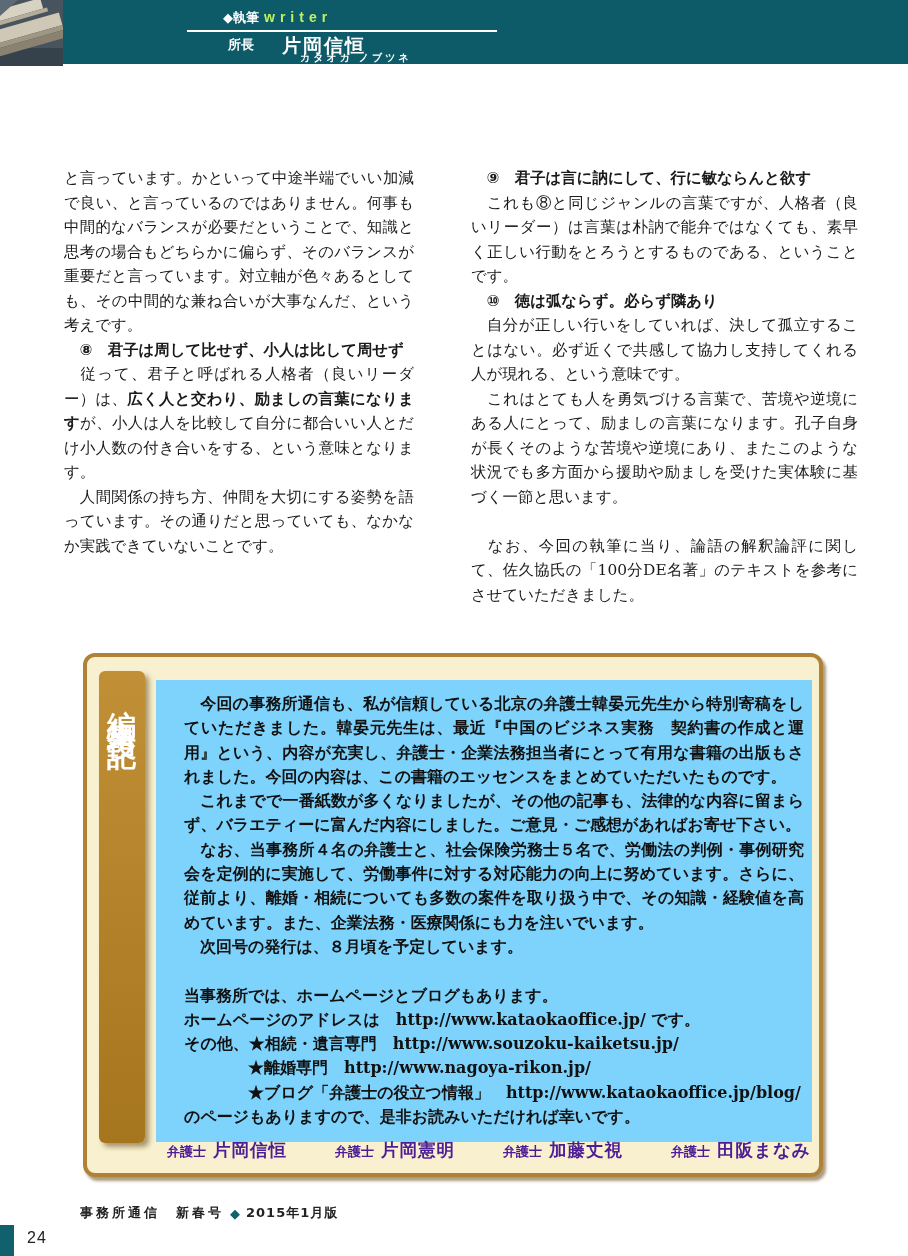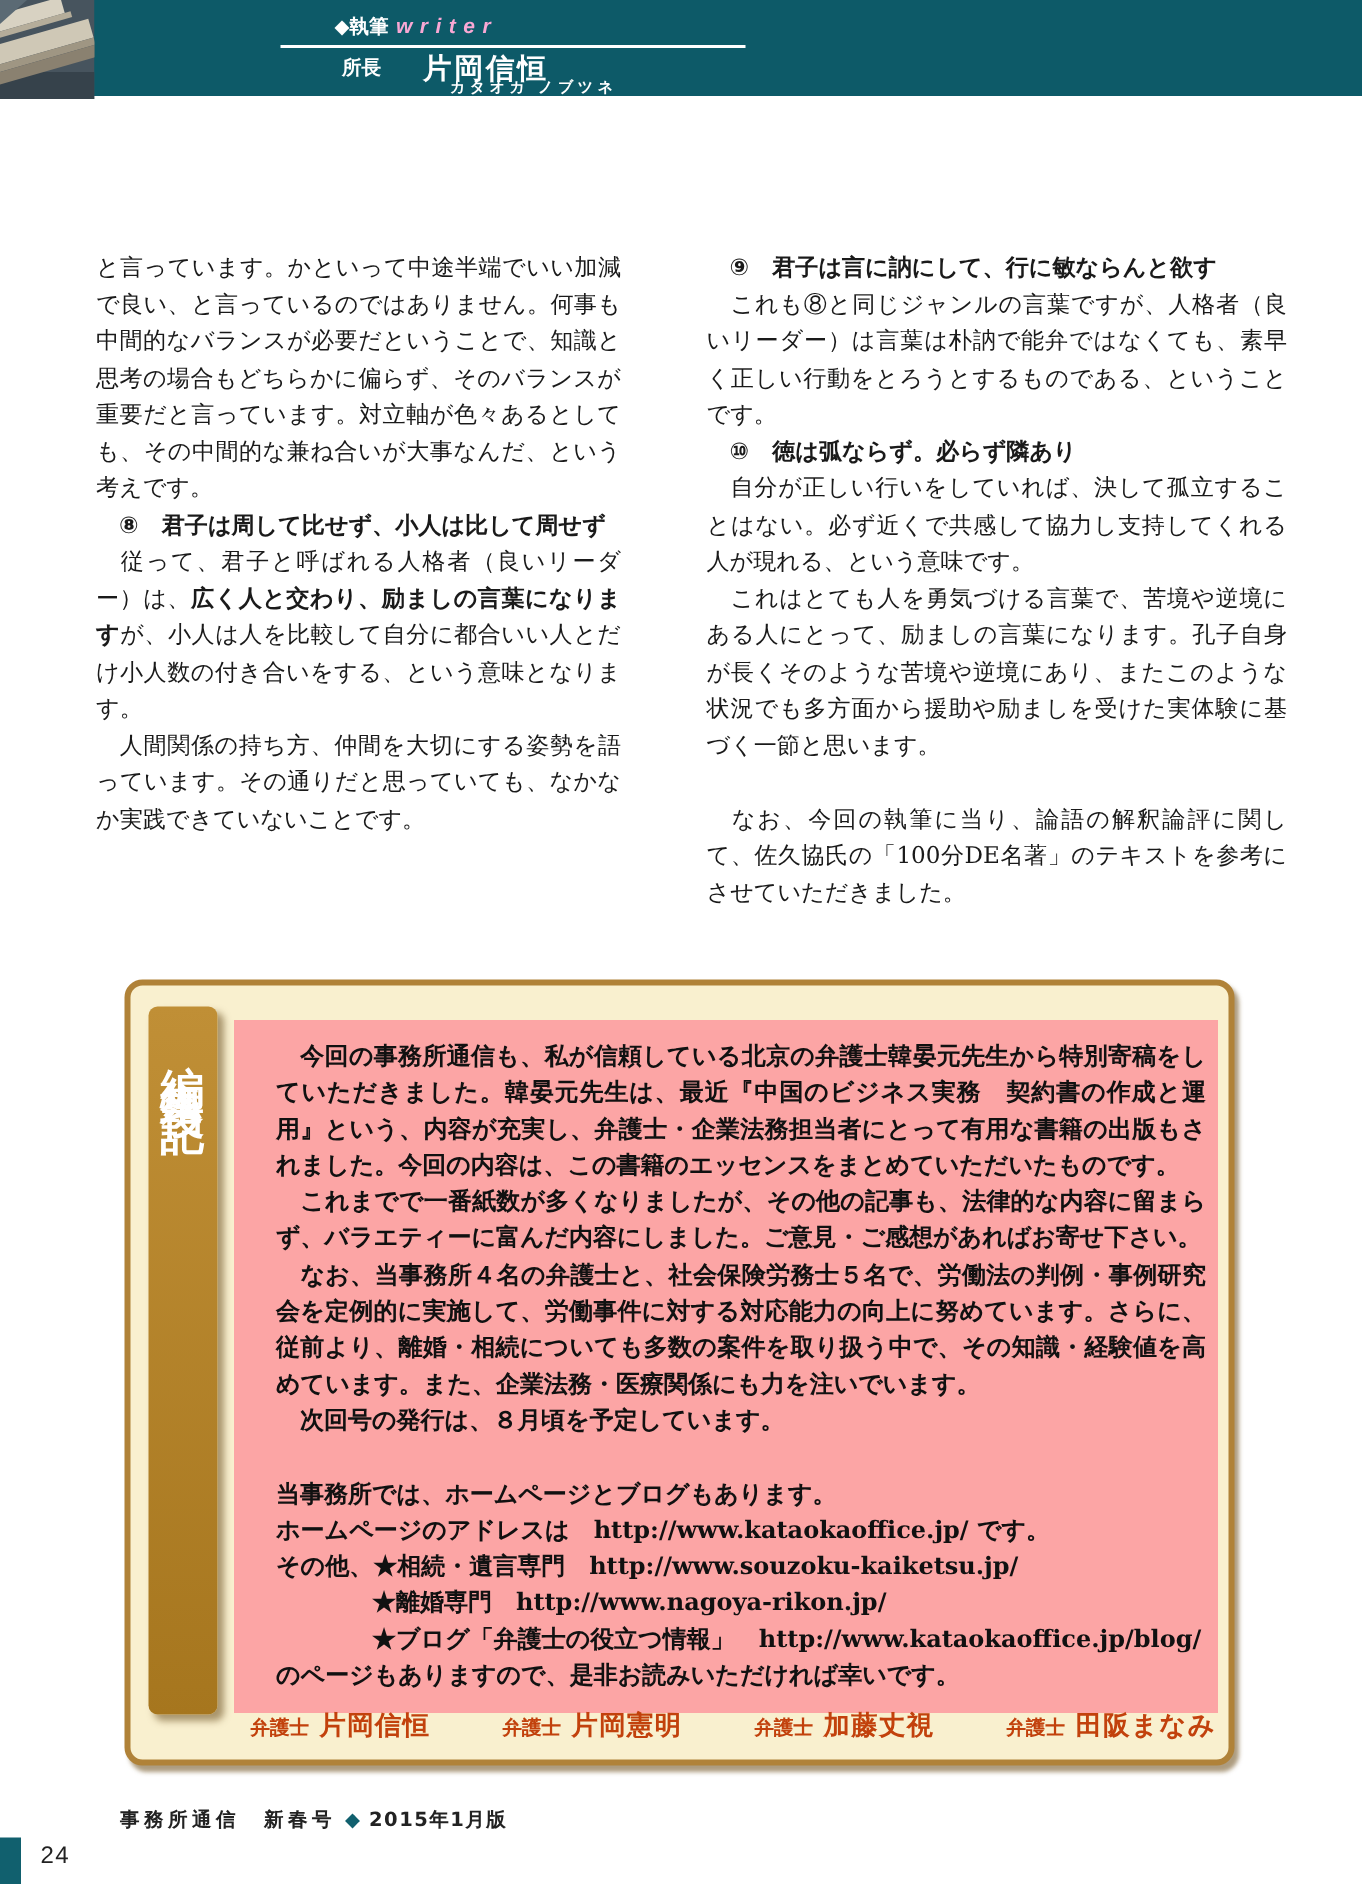--- a/index.html
+++ b/index.html
@@ -4,21 +4,21 @@
 <style>
   html,body{margin:0;padding:0;background:#fff;}
   .page{position:relative;width:908px;height:1256px;background:#fff;overflow:hidden;
         font-family:"DejaVu Serif","Liberation Serif",serif;color:#1a1a1a;}
 
   
   .banner{position:absolute;left:0;top:0;width:908px;height:64px;background:#0d5a68;}
   .photo{position:absolute;left:0;top:0;width:63px;height:66px;overflow:hidden;}
   .writer-row{position:absolute;left:223px;top:9px;color:#fff;
               font-family:"Liberation Sans","DejaVu Sans",sans-serif;font-size:13px;font-weight:bold;white-space:nowrap;}
-  .writer-en{font-style:italic;color:#f9a8d4;letter-spacing:5px;margin-left:5px;font-size:14px;font-weight:bold;}
+  .writer-en{color:#bef264;letter-spacing:5px;margin-left:5px;font-size:14px;font-weight:bold;}
   .hdr-rule{position:absolute;left:187px;top:30px;width:310px;height:2px;background:#fff;}
   .author-row{position:absolute;left:228px;top:33px;color:#fff;white-space:nowrap;
               font-family:"Liberation Sans","DejaVu Sans",sans-serif;}
   .author-role{font-size:13px;font-weight:bold;margin-right:28px;vertical-align:3px;}
   .author-name{font-size:19px;font-weight:bold;letter-spacing:2px;}
   .author-kana{position:absolute;left:300px;top:51px;color:#fff;font-size:10px;font-weight:bold;
                letter-spacing:3px;font-family:"Liberation Sans","DejaVu Sans",sans-serif;}
 
   
   .col{position:absolute;top:166px;font-size:15.4px;line-height:24.5px;text-align:justify;}
@@ -32,28 +32,28 @@
   
   .ed-box{position:absolute;left:83px;top:653px;width:740px;height:524px;box-sizing:border-box;
           background:#f9f0cf;border:4px solid #b08238;border-radius:12px;
           box-shadow:3px 4px 3px rgba(106,74,22,.55);}
   .ed-tab{position:absolute;left:12px;top:14px;width:46px;height:472px;
           background:linear-gradient(180deg,#c08f36,#a6761e);border-radius:6px;
           box-shadow:4px 4px 5px rgba(90,60,12,.5);}
   .ed-tab-text{writing-mode:vertical-rl;text-orientation:upright;color:#fff;
                font-family:"DejaVu Sans","Liberation Sans",sans-serif;font-weight:bold;
                font-size:29px;letter-spacing:10px;position:absolute;left:50%;transform:translateX(-50%);top:16px;}
-  .ed-panel{position:absolute;left:69px;top:23px;width:656px;height:462px;background:#fca5a5;}
+  .ed-panel{position:absolute;left:69px;top:23px;width:656px;height:462px;background:#7dd3fc;}
   .ed-text{position:absolute;left:28px;top:12px;width:620px;font-size:16px;line-height:24.3px;
            font-weight:600;color:#111;text-align:justify;}
   .ed-text .para.spacer{height:24.3px;}
   .ed-text .b{font-family:"DejaVu Sans","Liberation Sans",sans-serif;font-weight:bold;}
 
   .lawyers{position:absolute;left:80px;right:28px;bottom:11px;display:flex;
-           justify-content:space-between;align-items:baseline;color:#c2410c;gap:48px;}
+           justify-content:space-between;align-items:baseline;color:#4c1d95;gap:48px;}
   .lawyer{white-space:nowrap;}
   .lw-title{font-size:13px;font-family:"DejaVu Sans","Liberation Sans",sans-serif;font-weight:bold;margin-right:7px;}
   .lw-name{font-size:17.5px;font-family:"DejaVu Sans","Liberation Sans",sans-serif;font-weight:bold;letter-spacing:1px;}
 
   
   .footer-block{position:absolute;left:0;top:1225px;width:14px;height:31px;background:#11606e;}
   .page-num{position:absolute;left:27px;top:1229px;font-family:"Liberation Sans","DejaVu Sans",sans-serif;
             font-size:16px;color:#222;letter-spacing:1px;}
   .footer-line{position:absolute;left:80px;top:1204px;display:flex;align-items:center;
                font-family:"DejaVu Sans","Liberation Sans",sans-serif;font-weight:bold;font-size:13px;color:#222;}

